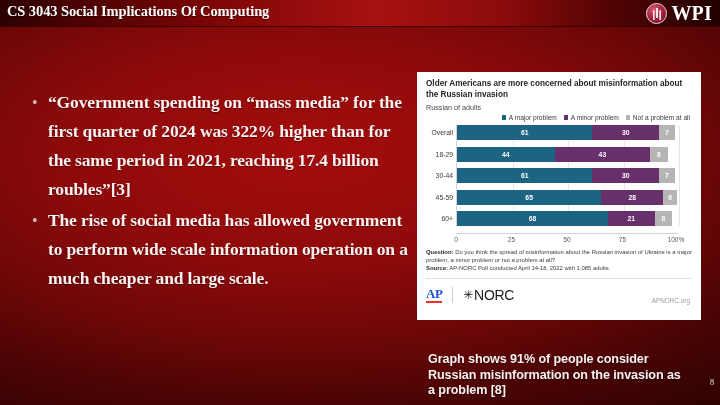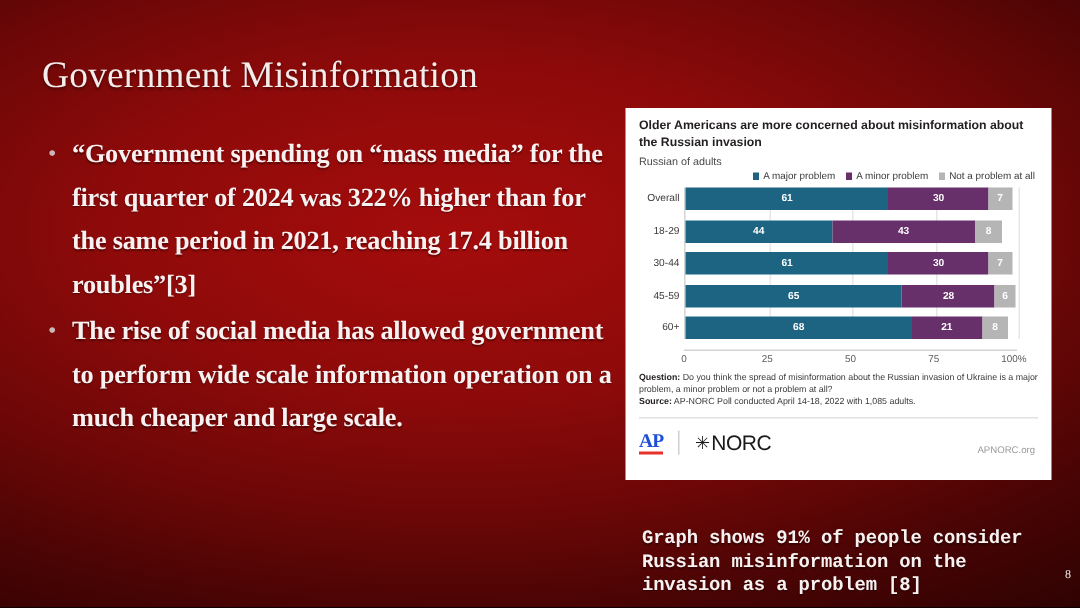--- a/index.html
+++ b/index.html
@@ -269,40 +269,46 @@
 
   
   #caption {
     position: absolute;
     left: 428px; top: 352px;
     width: 262px;
     color: #f7f2f1;
     font-size: 12.6px;
     font-weight: bold;
     line-height: 15.5px;
-    font-family: Liberation Mono, monospace;
+    font-family: Liberation Sans, sans-serif;
     letter-spacing: -0.1px;
     text-shadow: 0 1px 1px rgba(0,0,0,.4);
   }
   #slide-number {
     position: absolute;
     right: 6px;
     top: 378px;
     color: #f0e8e7;
     font-size: 8px;
     font-family: "Liberation Serif", serif;
   }
 </style>
 </head>
 <body>
 
 <div id="slide">
 
-
-  <div id="slide-title">Government Misinformation</div>
+  <div id="header-bar">
+    <div id="header-title">CS 3043 Social Implications Of Computing</div>
+    <div id="wpi-logo">
+      <div id="wpi-seal"></div>
+      <div id="wpi-word">WPI</div>
+    </div>
+  </div>
+
 
   <div id="bullets">
     <div class="bullet">
       <div class="bullet-dot">•</div>
       <div class="bullet-text">“Government spending on “mass media” for the first quarter of 2024 was 322% higher than for the same period in 2021, reaching 17.4 billion roubles”[3]</div>
     </div>
     <div class="bullet">
       <div class="bullet-dot">•</div>
       <div class="bullet-text">The rise of social media has allowed government to perform wide scale information operation on a much cheaper and large scale.</div>
     </div>

